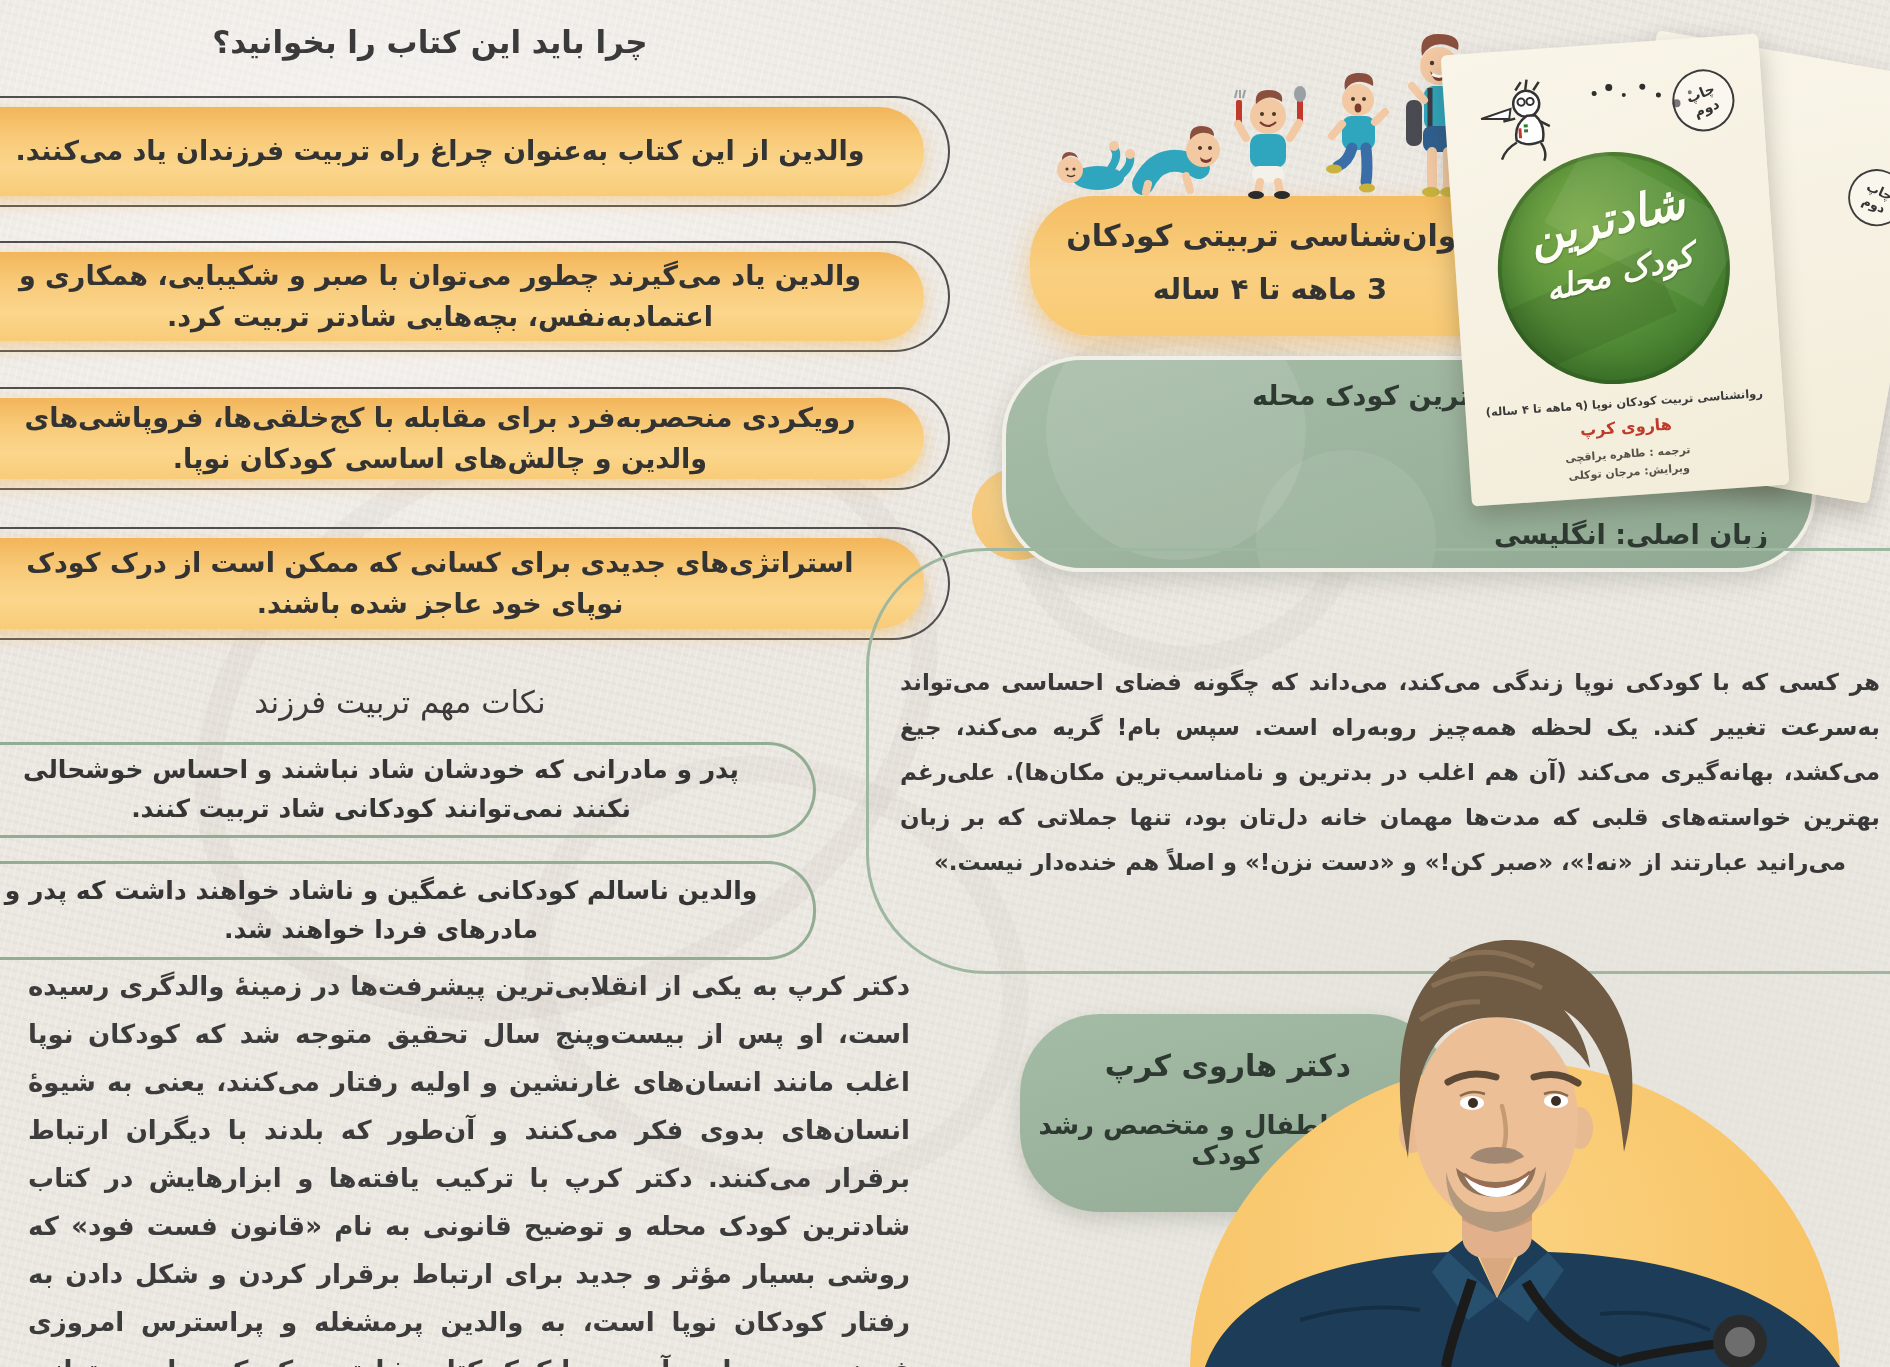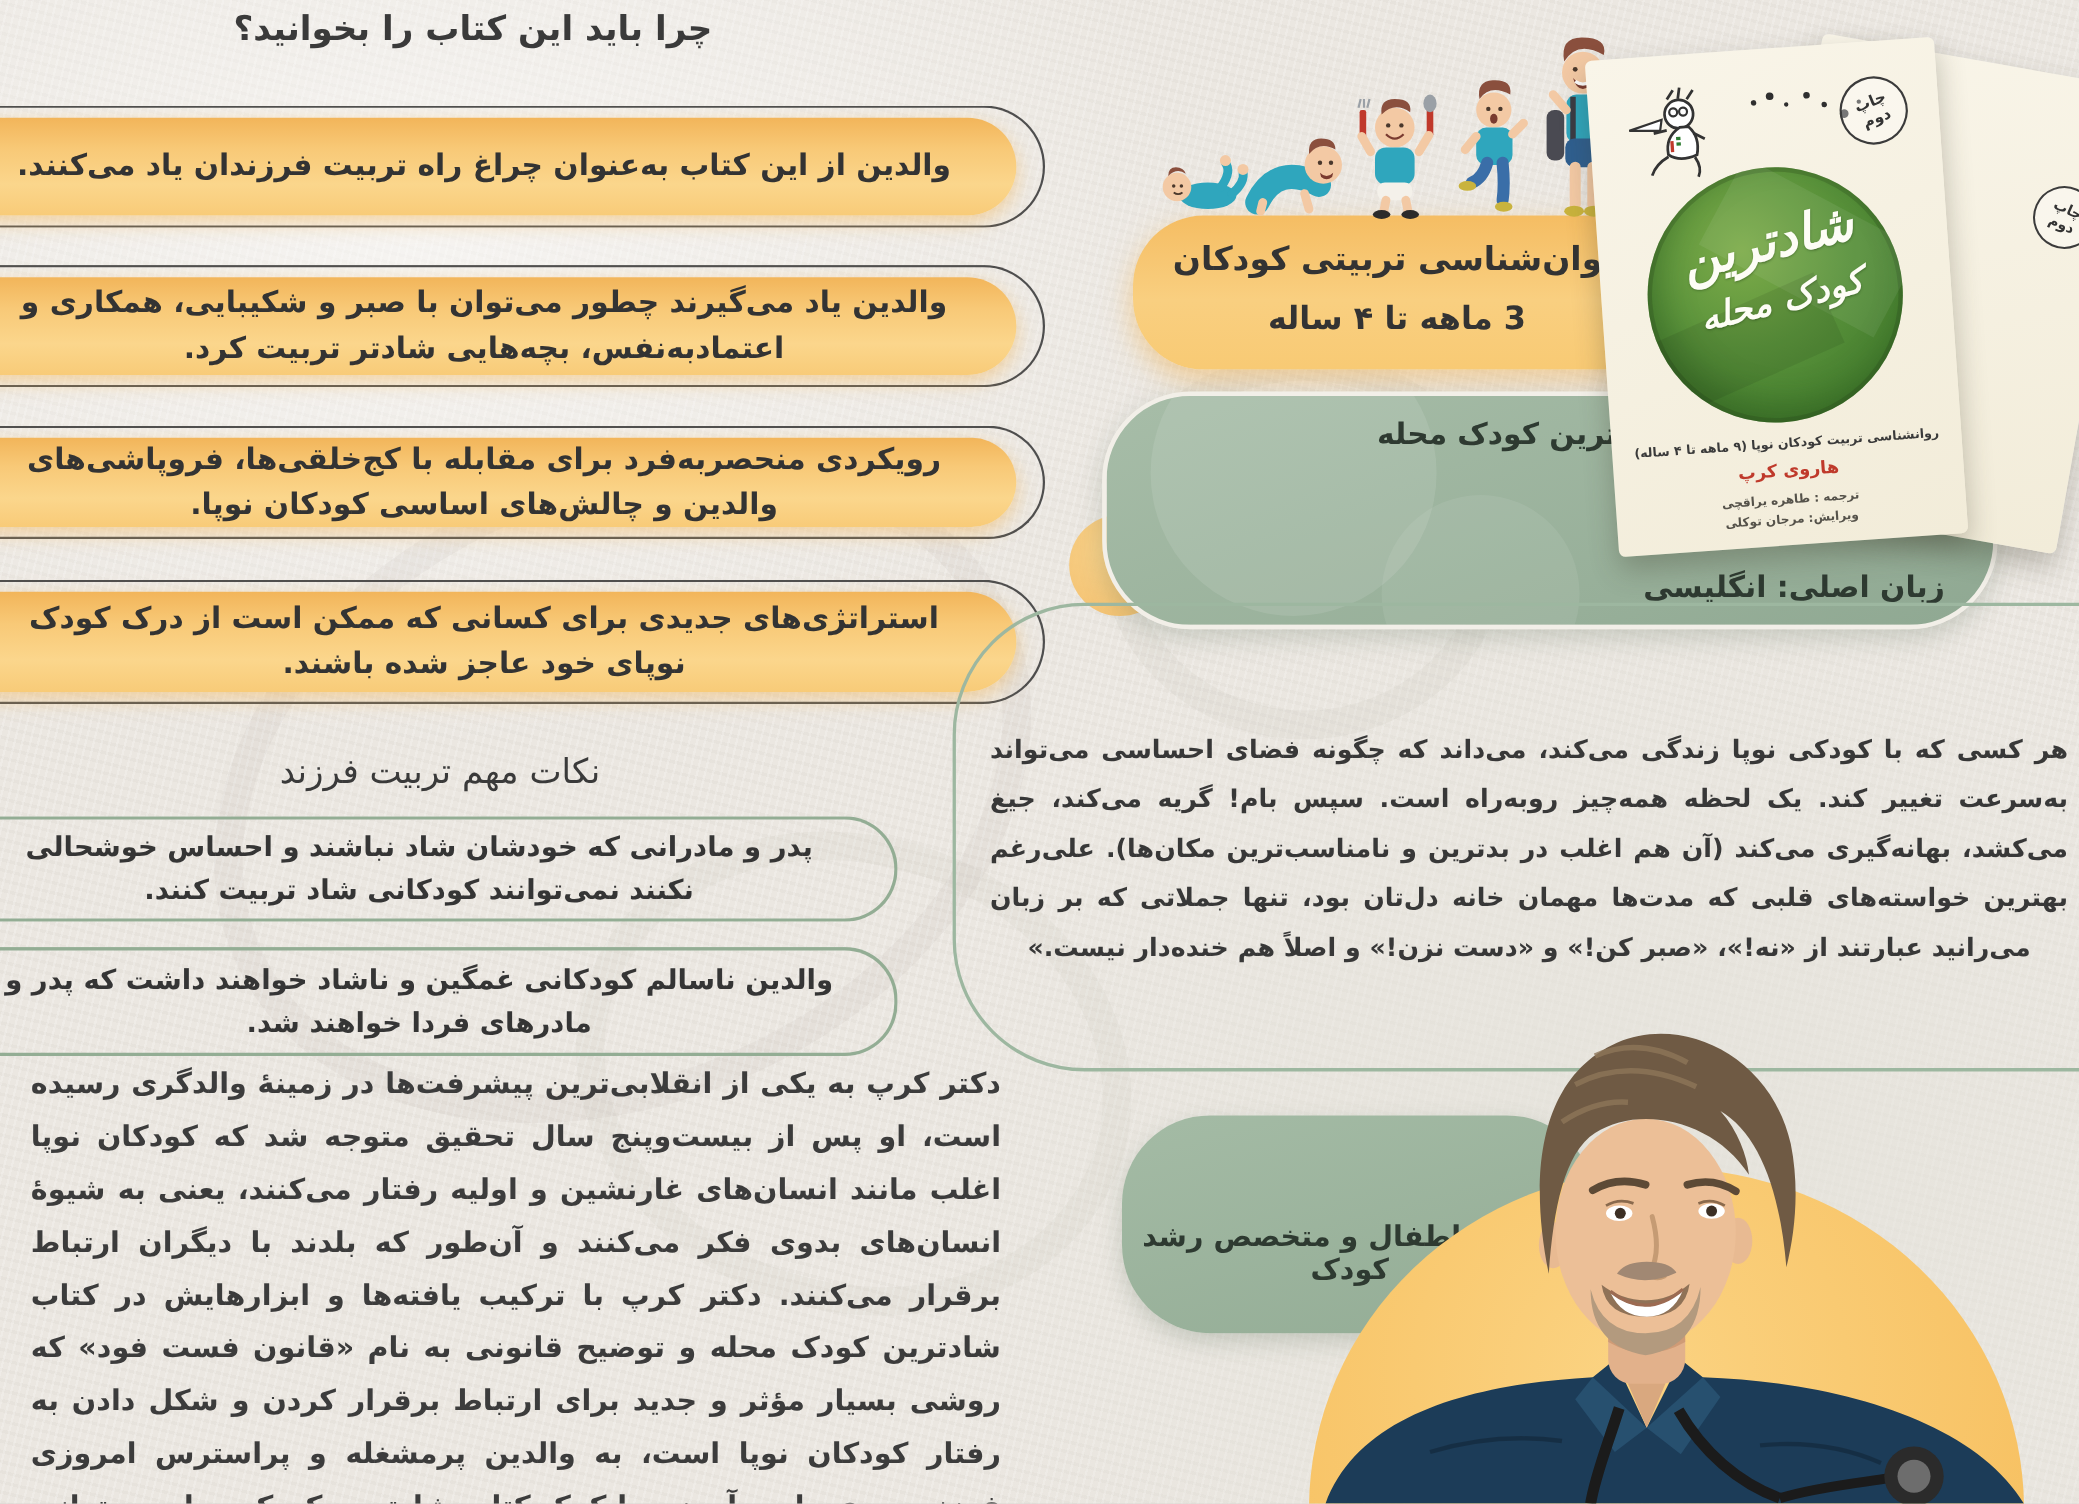--- a/index.html
+++ b/index.html
@@ -14,21 +14,21 @@
     font-family:"DejaVu Sans", sans-serif; color:#333; direction:rtl;
   }
   .abs{position:absolute;}
   
   .swirl{position:absolute; border-radius:50%; border:26px solid rgba(120,118,110,.055);}
   .swirl.s1{left:180px; top:430px; width:720px; height:520px; transform:rotate(-24deg);}
   .swirl.s2{left:520px; top:760px; width:460px; height:380px; transform:rotate(18deg); border-color:rgba(140,132,115,.05);}
   .swirl.s3{left:1000px; top:320px; width:320px; height:300px; border-color:rgba(130,140,120,.06);}
 
   
-  .page-title{left:100px; top:8px; width:660px; text-align:center; font-size:31px; font-weight:700; color:#3a3a3a;}
+  .page-title{left:100px; top:24px; width:660px; text-align:center; font-size:31px; font-weight:700; color:#3a3a3a;}
   .reason{left:-40px; width:990px;}
   .reason .outline{position:absolute; inset:0; border:2.5px solid #4e4e4e; border-left:none; border-radius:0 64px 64px 0;}
   .reason .fill{position:absolute; left:0; right:26px; top:11px; bottom:11px; border-radius:0 58px 58px 0;
     background:linear-gradient(180deg,#f2b55a 0%, #f8c977 32%, #fbd68c 68%, #f8cb78 100%);
     box-shadow:0 6px 18px rgba(243,184,94,.55);}
   .reason .txt{position:absolute; inset:0; display:flex; align-items:center; justify-content:center;
     padding:0 70px 0 40px; font-size:27px; font-weight:700; color:#333; text-align:center; line-height:1.5;}
   .r1{top:96px;  height:111px;}
   .r2{top:241px; height:111px;}
   .r3{top:387px; height:103px;}
@@ -242,20 +242,21 @@
       <div class="line">اینفوگرافیک کتاب شادترین کودک محله</div>
       <div class="line">نویسنده: هاروی کرپ</div>
       <div class="line">زبان اصلی: انگلیسی</div>
     </div>
   </div>
 
   <div class="abs quote-panel"></div>
   <div class="abs quote-text">هر کسی که با کودکی نوپا زندگی می‌کند، می‌داند که چگونه فضای احساسی می‌تواند به‌سرعت تغییر کند. یک لحظه همه‌چیز روبه‌راه است. سپس بام! گریه می‌کند، جیغ می‌کشد، بهانه‌گیری می‌کند (آن هم اغلب در بدترین و نامناسب‌ترین مکان‌ها). علی‌رغم بهترین خواسته‌های قلبی که مدت‌ها مهمان خانه دل‌تان بود، تنها جملاتی که بر زبان می‌رانید عبارتند از «نه!»، «صبر کن!» و «دست نزن!» و اصلاً هم خنده‌دار نیست.»</div>
 
   <div class="abs doctor-pill">
+    <div class="name">دکتر هاروی کرپ</div>
     <div class="role">پزشک اطفال و متخصص رشد کودک</div>
   </div>
   <div class="abs sun-circle"></div>
 
   <svg class="abs doctor-svg" viewBox="0 0 740 467">
 
     <path d="M55 467 C 85 385 190 358 298 352 L 318 336 L 347 398 L 378 336 L 398 352 C 520 356 645 392 690 467 Z" fill="#1c3c58"></path>
     <path d="M298 352 L 347 398 L 318 420 L 282 372 Z" fill="#27506f"></path>
     <path d="M398 352 L 347 398 L 378 422 L 414 370 Z" fill="#27506f"></path>
     <path d="M330 358 L 347 398 L 364 358 L 347 344 Z" fill="#d9a87f"></path>

